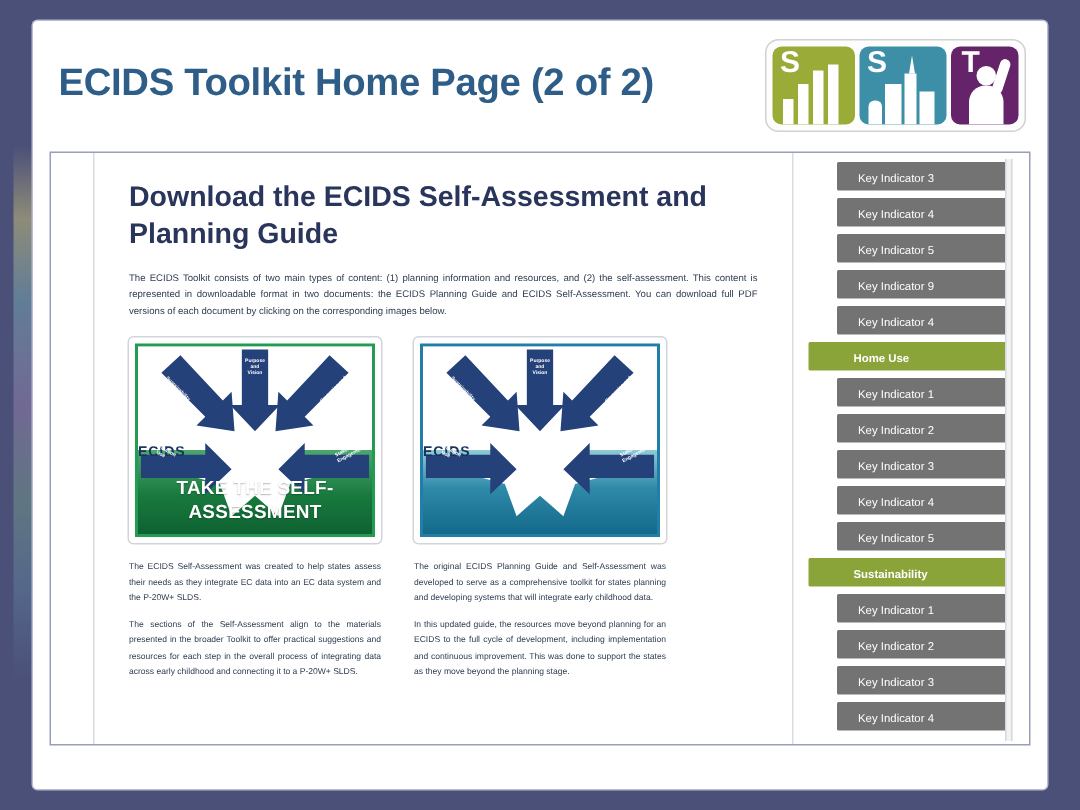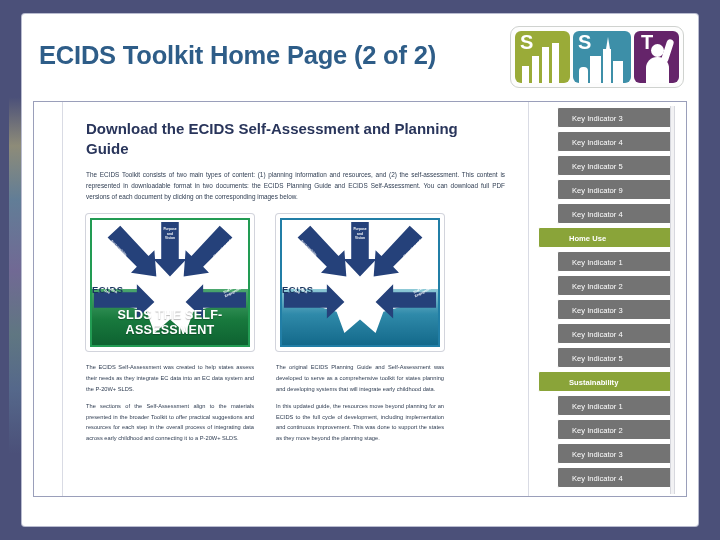--- a/index.html
+++ b/index.html
@@ -166,21 +166,21 @@
   
   .article {
     position: absolute;
     left: 30px; top: 0;
     width: 463px; height: 100%;
     padding: 17px 22px 0 22px;
     background: #ffffff;
   }
 
   .article-heading {
-    font-size: 15px;
+    font-size: 19px;
     font-weight: bold;
     color: #29355c;
     line-height: 1.33;
     margin-bottom: 10px;
     max-width: 400px;
   }
 
   .article-intro {
     font-size: 6.4px;
     color: #2f3d52;
@@ -409,21 +409,21 @@
               <div class="arrow-label al-top">Purpose
 and
 Vision</div>
               <div class="arrow-label al-tl">Sustainability</div>
               <div class="arrow-label al-tr">Governing and
 Management</div>
               <div class="arrow-label al-bl">Information
 Use</div>
               <div class="arrow-label al-br">Stakeholder
 Engagement</div>
-              <div class="card-caption">SLDS THE
+              <div class="card-caption">TAKE THE
 SELF-ASSESSMENT</div>
             </div>
           </div>
 
           <div class="doc-card blue">
             <div class="doc-card-inner">
               <div class="card-sky"></div>
               <div class="card-ground"></div>
               <svg class="card-art" viewBox="0 0 160 129" preserveAspectRatio="none">
                 <polygon points="80,44 98,58 118,52 112,74 126,88 104,94 96,116 80,102 64,116 56,94 34,88 48,74 42,52 62,58" fill="#ffffff"></polygon>

